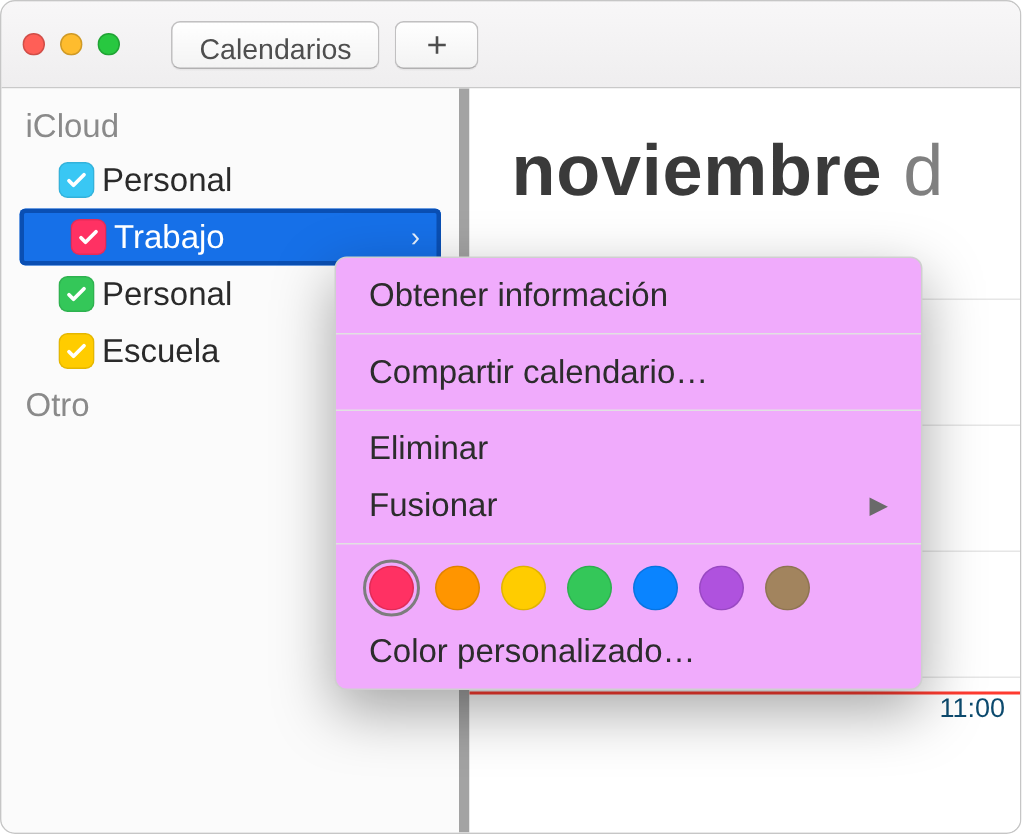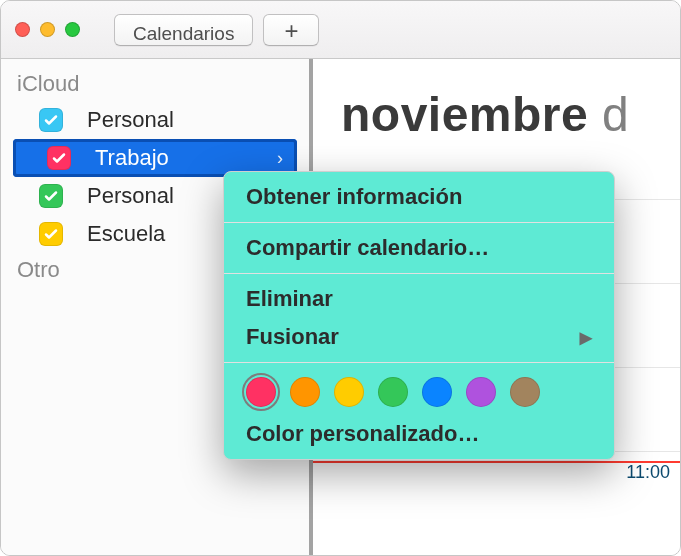--- a/index.html
+++ b/index.html
@@ -12,41 +12,41 @@
   .dot { width: 15px; height: 15px; border-radius: 50%; border: 1px solid rgba(0,0,0,.18); }
   .dot.red { background: #ff5f57; } .dot.yellow { background: #febc2e; } .dot.green { background: #28c840; }
 
   .tb-btn { height: 32px; border: 1px solid #c1c0c1; border-bottom-color: #b1b0b1; border-radius: 6px; background: linear-gradient(#ffffff,#f3f3f3); box-shadow: 0 1px 0 rgba(0,0,0,.04); display: flex; align-items: flex-end; justify-content: center; color: #4e4e4e; font-size: 19px; }
   .tb-cal { padding: 0 18px; }
   .tb-add { width: 56px; font-size: 24px; font-weight: 300; }
 
   
   .split { display: flex; height: calc(100% - 58px); }
 
-  .sidebar { width: 312px; background: #fbfbfb; border-right: 4px solid #a3a3a3; padding-top: 8px; font-size: 22px; }
+  .sidebar { width: 312px; background: #fbfbfb; border-right: 7px solid #a3a3a3; padding-top: 8px; font-size: 22px; }
   .sb-section { color: #8a8a8a; padding: 4px 16px 4px 16px; }
   .sb-list { }
-  .sb-item { display: flex; align-items: center; height: 38px; padding-left: 38px; gap: 24px; color: #2a2a2a; position: relative; }
+  .sb-item { display: flex; align-items: center; height: 38px; padding-left: 38px; gap: 5px; color: #2a2a2a; position: relative; }
   .sb-item.selected { background: #1670e8; color: #fff; border-radius: 4px; margin: 0 12px; padding-left: 34px; box-shadow: inset 0 0 0 3px #0a4fb3; }
   .sb-item .chev { position: absolute; right: 14px; color: rgba(255,255,255,.9); font-size: 18px; }
   .checkbox { width: 24px; height: 24px; border-radius: 6px; border: 1px solid rgba(0,0,0,.1); display: flex; align-items: center; justify-content: center; color: #fff; font-size: 16px; flex: 0 0 auto; }
   .checkbox svg { width: 16px; height: 16px; }
 
   .content { flex: 1; position: relative; background: #fff; padding-top: 28px; }
   .monthtitle { font-size: 48px; font-weight: 800; letter-spacing: .5px; color: #3a3a3a; padding-left: 28px; white-space: nowrap; }
   .monthtitle span.light { font-weight: 400; color: #808080; }
 
   .hourgrid { position: absolute; top: 140px; left: 0; right: 0; bottom: 0; }
   .hourrow { height: 84px; border-top: 1px solid #e6e6e6; position: relative; }
   .hourrow .label { position: absolute; right: 10px; top: 10px; color: #0c4a6e; font-size: 18px; }
   .nowline { position: absolute; left: 0; right: 0; height: 0; border-top: 2px solid #ff3b30; }
   .nowline::before { content: ""; position: absolute; left: -6px; top: -6px; width: 10px; height: 10px; background: #ff3b30; border-radius: 50%; display: none; }
 
   
-  .menu { position: absolute; top: 170px; left: 222px; width: 392px; background: #5eead4; border: 1px solid #cfcfcf; border-radius: 8px; box-shadow: 0 14px 40px rgba(0,0,0,.35); padding: 6px 0; font-size: 22px; color: #2c2c2c; font-weight: bold; }
+  .menu { position: absolute; top: 170px; left: 222px; width: 392px; background: #f0abfc; border: 1px solid #cfcfcf; border-radius: 8px; box-shadow: 0 14px 40px rgba(0,0,0,.35); padding: 6px 0; font-size: 22px; color: #2c2c2c; }
   .menu .mi { padding: 6px 22px; display: flex; align-items: center; justify-content: space-between; }
   .menu .sep { height: 1px; background: #e1e1e1; margin: 6px 0; }
   .menu .mi .sub { color: #6a6a6a; font-size: 16px; }
   .colorrow { display: flex; gap: 14px; padding: 8px 22px; }
   .swatch { width: 30px; height: 30px; border-radius: 50%; border: 1px solid rgba(0,0,0,.12); }
   .swatch.selected { outline: 2px solid #7d7d7d; outline-offset: 2px; }
 
 </style>
 </head>
 <body>

